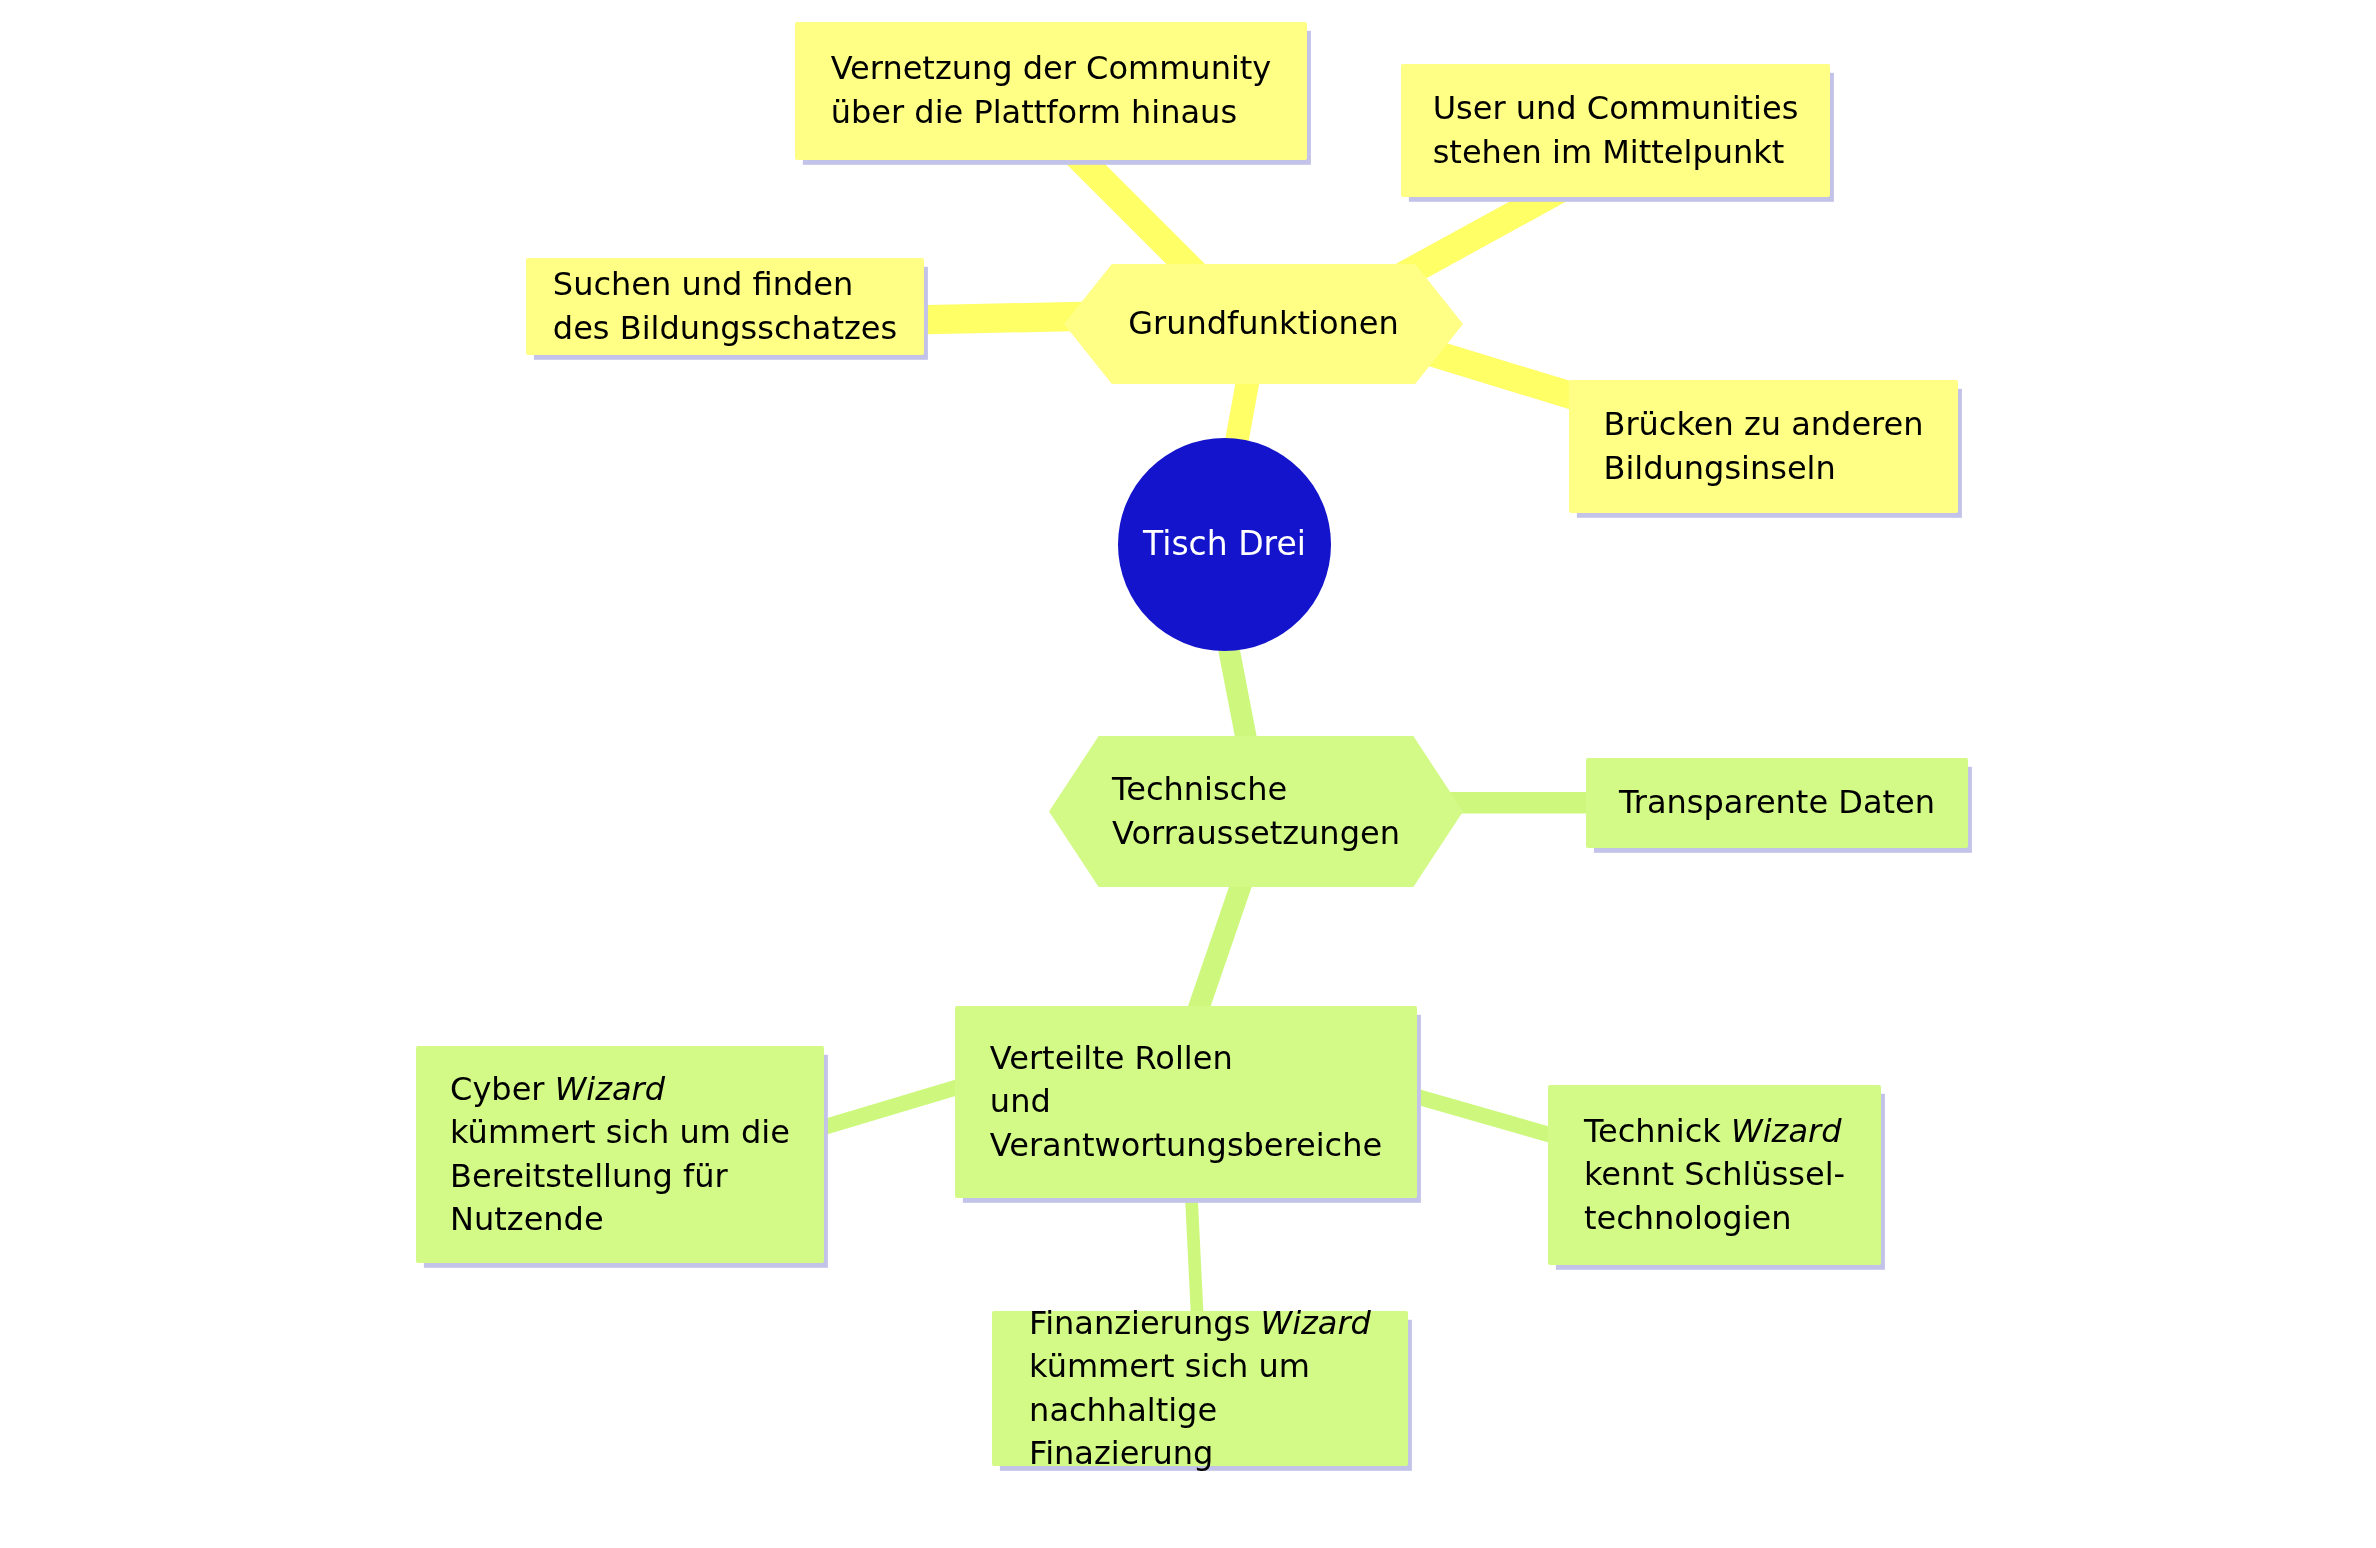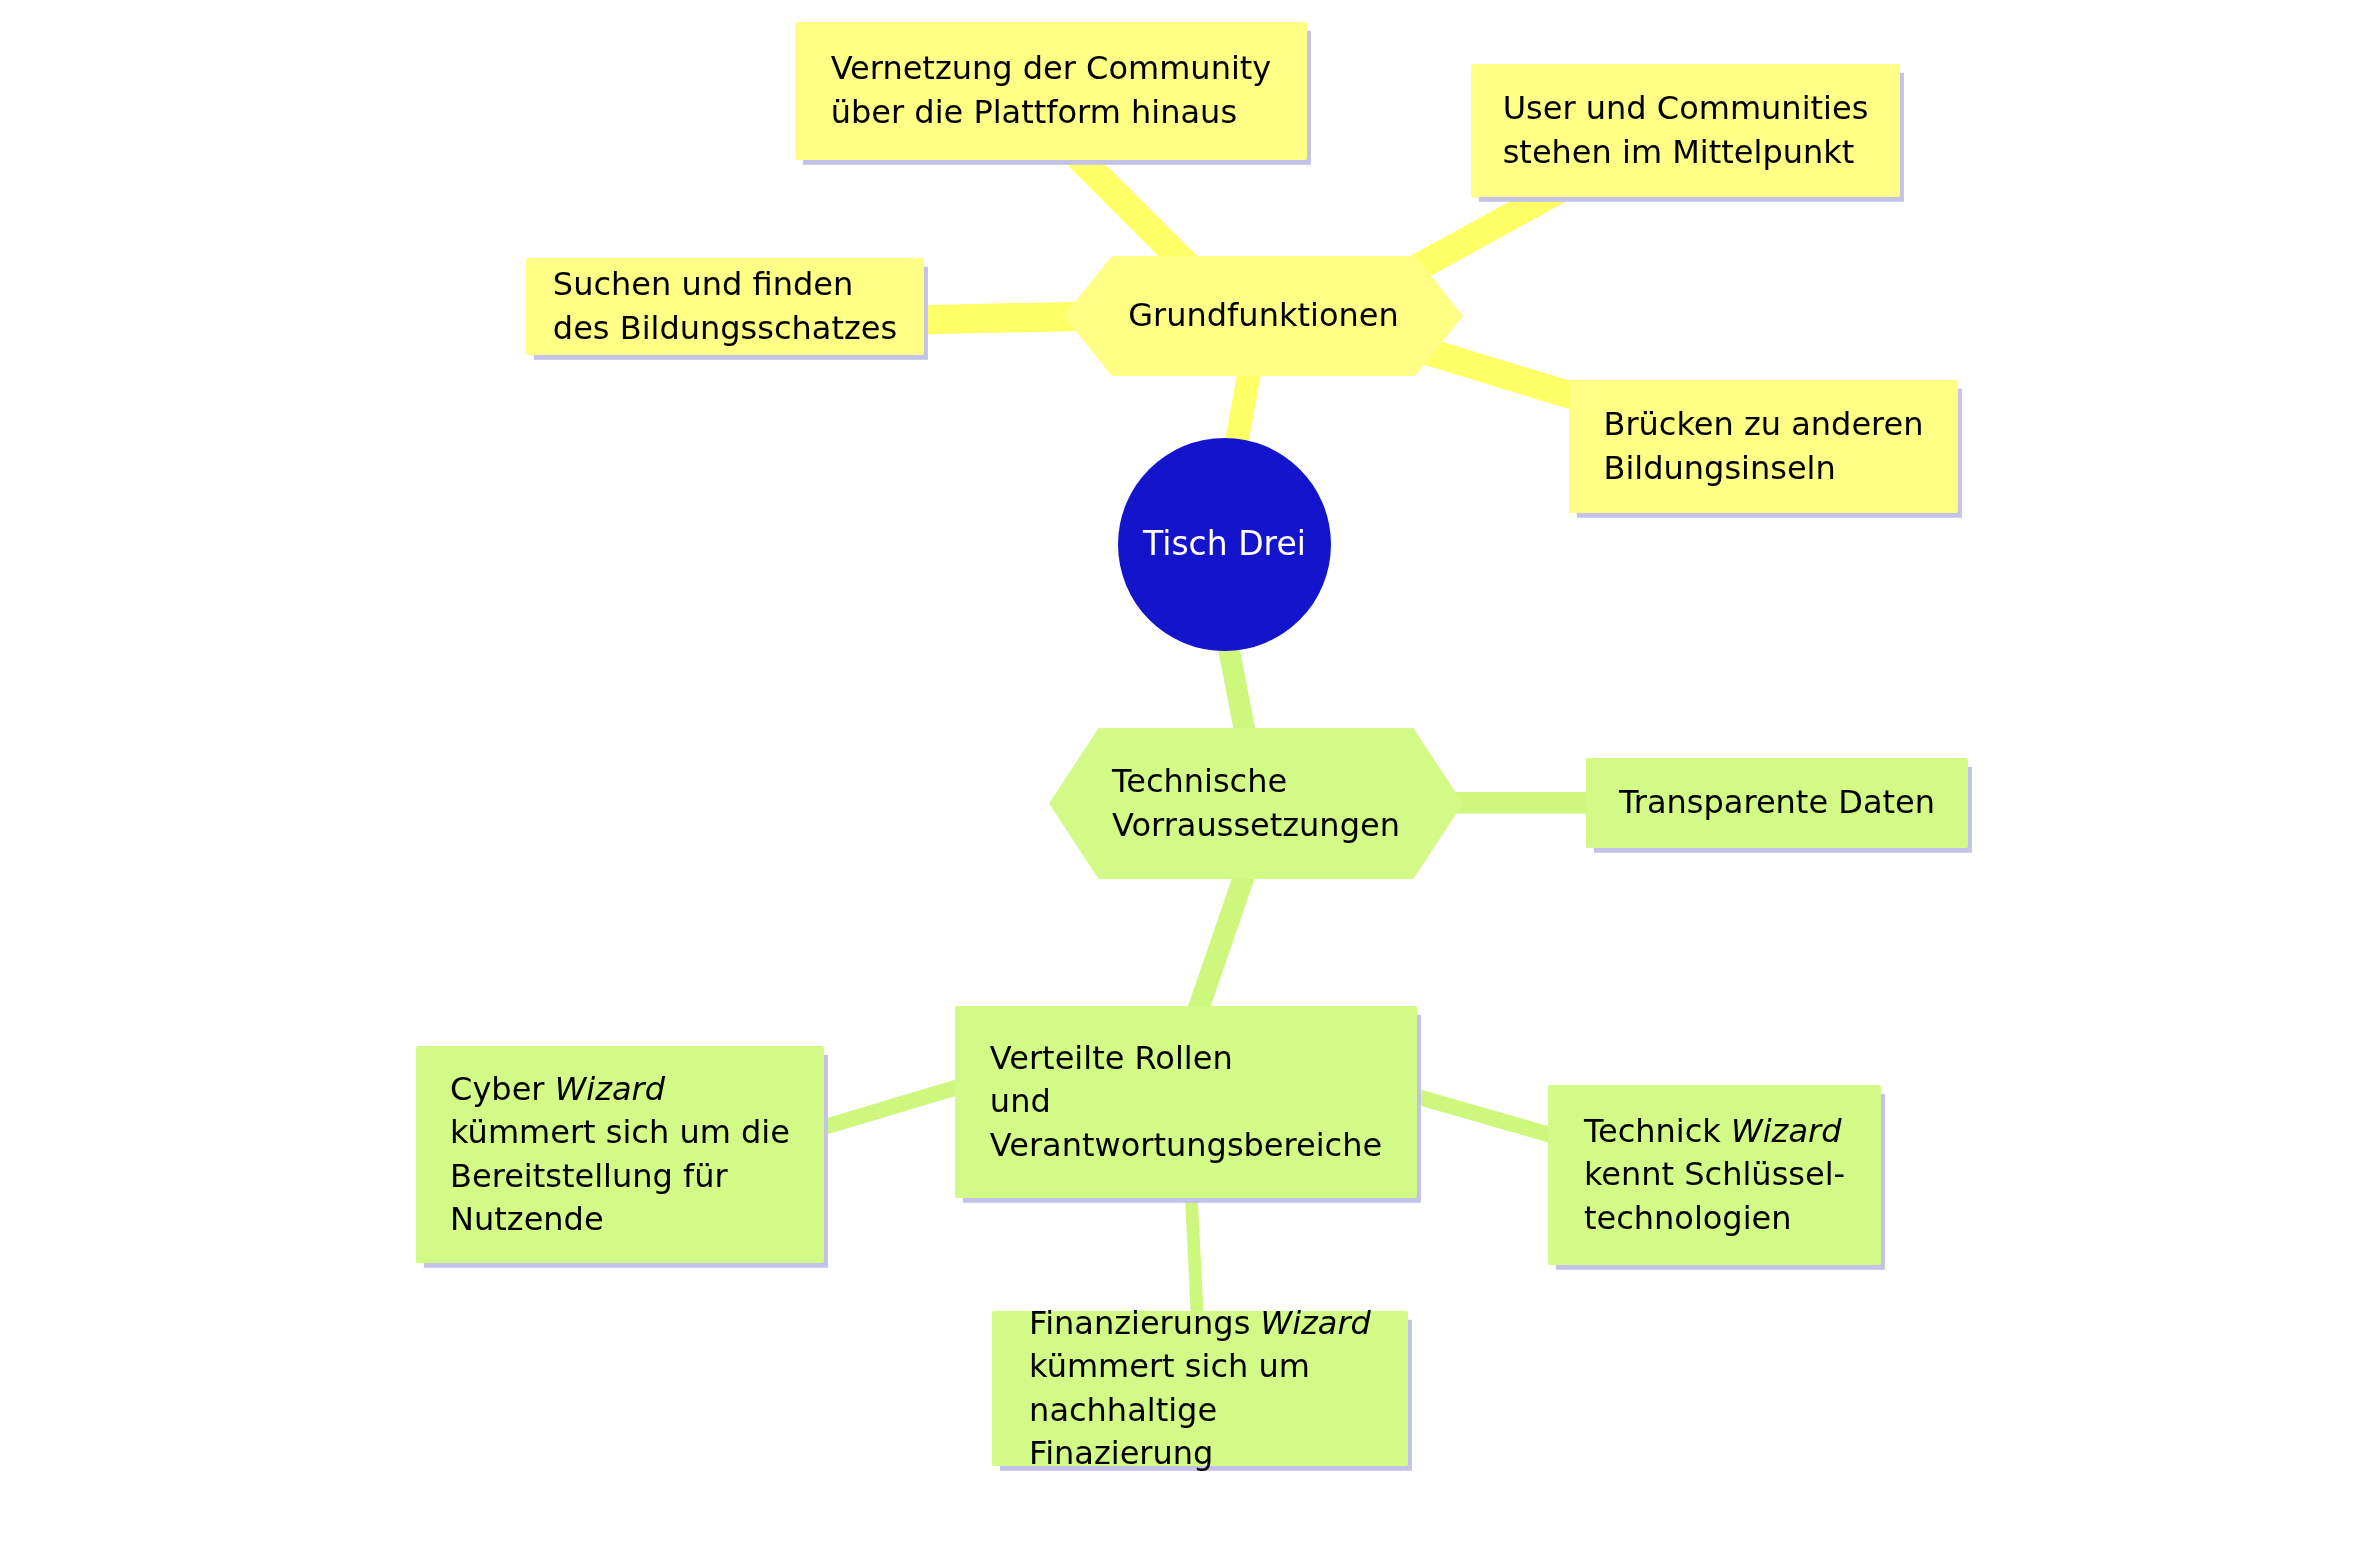--- a/index.html
+++ b/index.html
@@ -40,32 +40,33 @@
     border-radius: 2px;
     box-shadow: 5.9px 6.8px 0 -2px var(--shadow, #c3c3ea);
   }
   .yellow { background: var(--yellow-fill, #ffff85); }
   .green  { background: var(--green-fill,  #d3f987); }
 
   .hex {
     clip-path: polygon(0 50%, 12% 0, 88% 0, 100% 50%, 88% 100%, 12% 100%);
     box-shadow: none;
     border-radius: 0;
+    margin-top: 8px;
   }
 
   .circle {
     border-radius: 50%;
     background: var(--center-fill, #1414cc);
     color: var(--center-text, #ffffff);
     font-size: 33px;
   }
 
   
   .pos-vernetzung    { left:  795px; top:   21.5px; width: 512px; height: 138px; }
-  .pos-user          { left: 1471px; top:   64px; width: 429px; height: 133px; }
+  .pos-user          { left: 1401px; top:   64px; width: 429px; height: 133px; }
   .pos-suchen        { left:  526px; top:  258px; width: 398px; height: 97px; }
   .pos-grund         { left: 1064px; top:  256px; width: 399px; height: 120px; }
   .pos-bruecken      { left: 1569px; top:  380px; width: 389px; height: 133px; }
   .pos-circle        { left: 1118px; top:  438px; width: 213px; height: 213px; }
   .pos-technische    { left: 1049px; top:  728px; width: 414px; height: 151px; }
   .pos-transparente  { left: 1586px; top:  758px; width: 382px; height:  90px; }
   .pos-verteilte     { left:  955px; top: 1006px; width: 462px; height: 192px; }
   .pos-cyber         { left:  416px; top: 1046px; width: 408px; height: 217px; }
   .pos-technick      { left: 1548px; top: 1085px; width: 333px; height: 180px; }
   .pos-finanzierungs { left: 992px; top: 1311px; width: 416px; height: 155px; }

